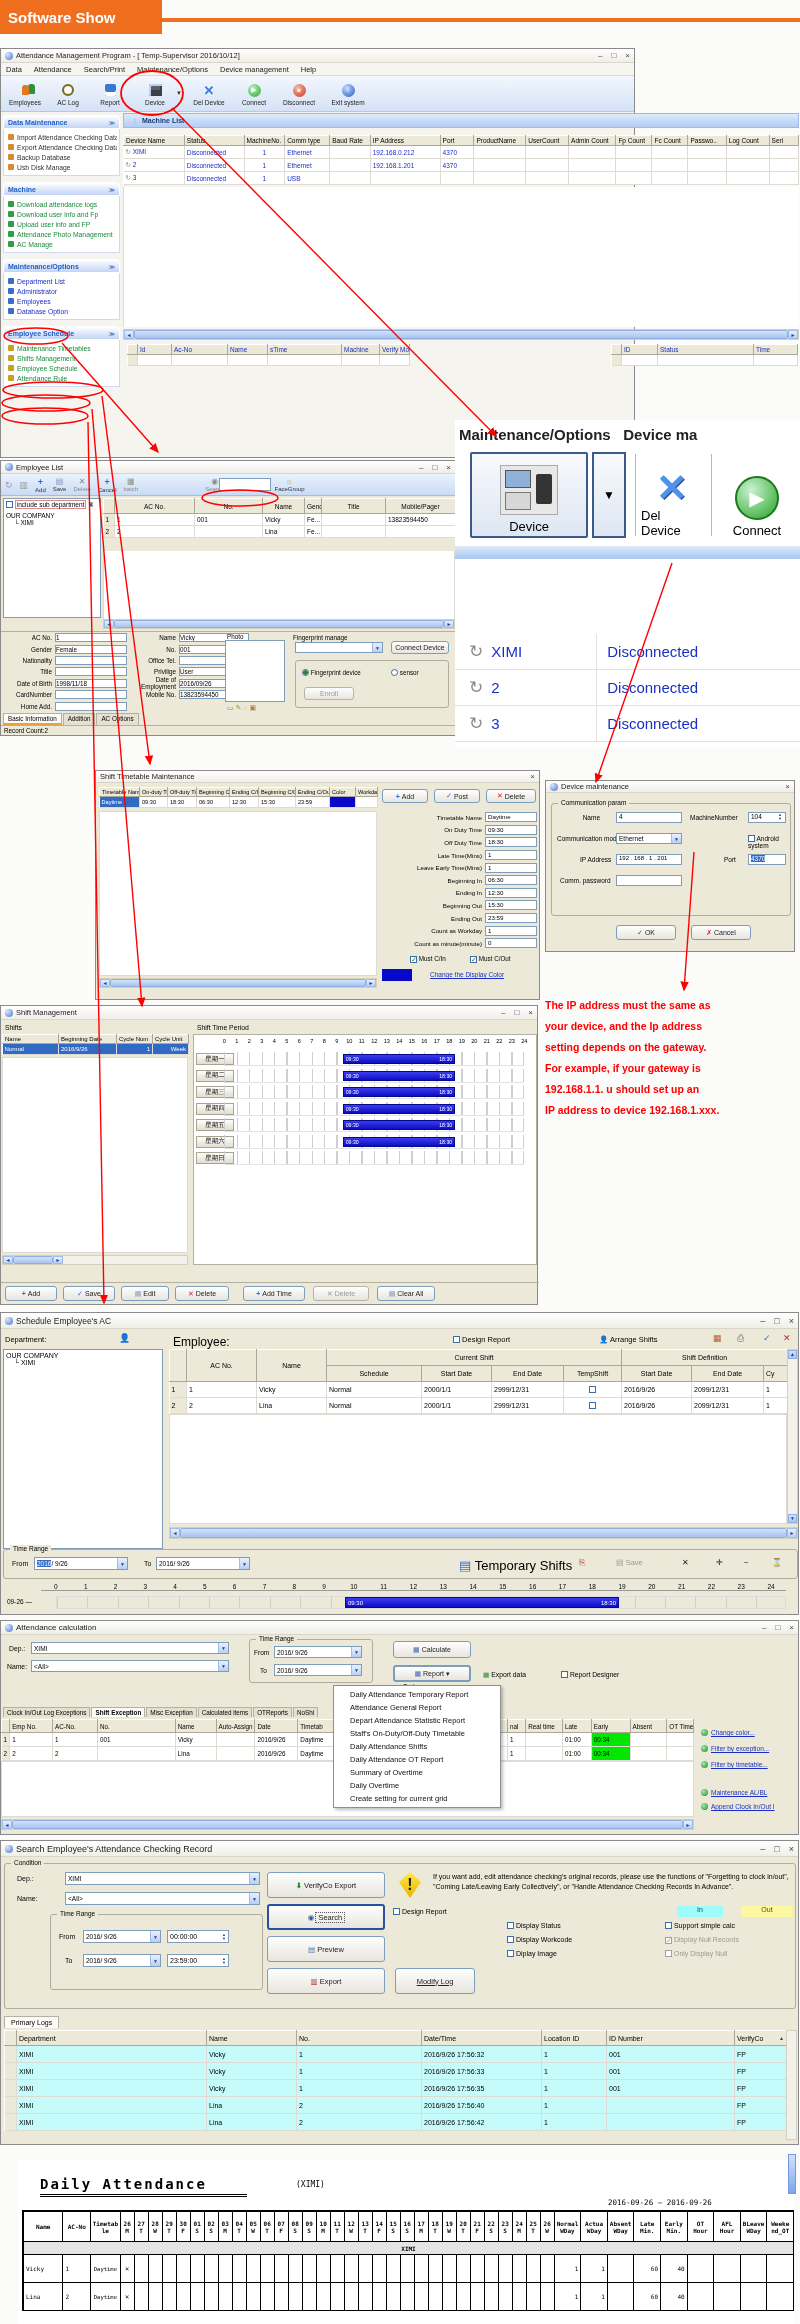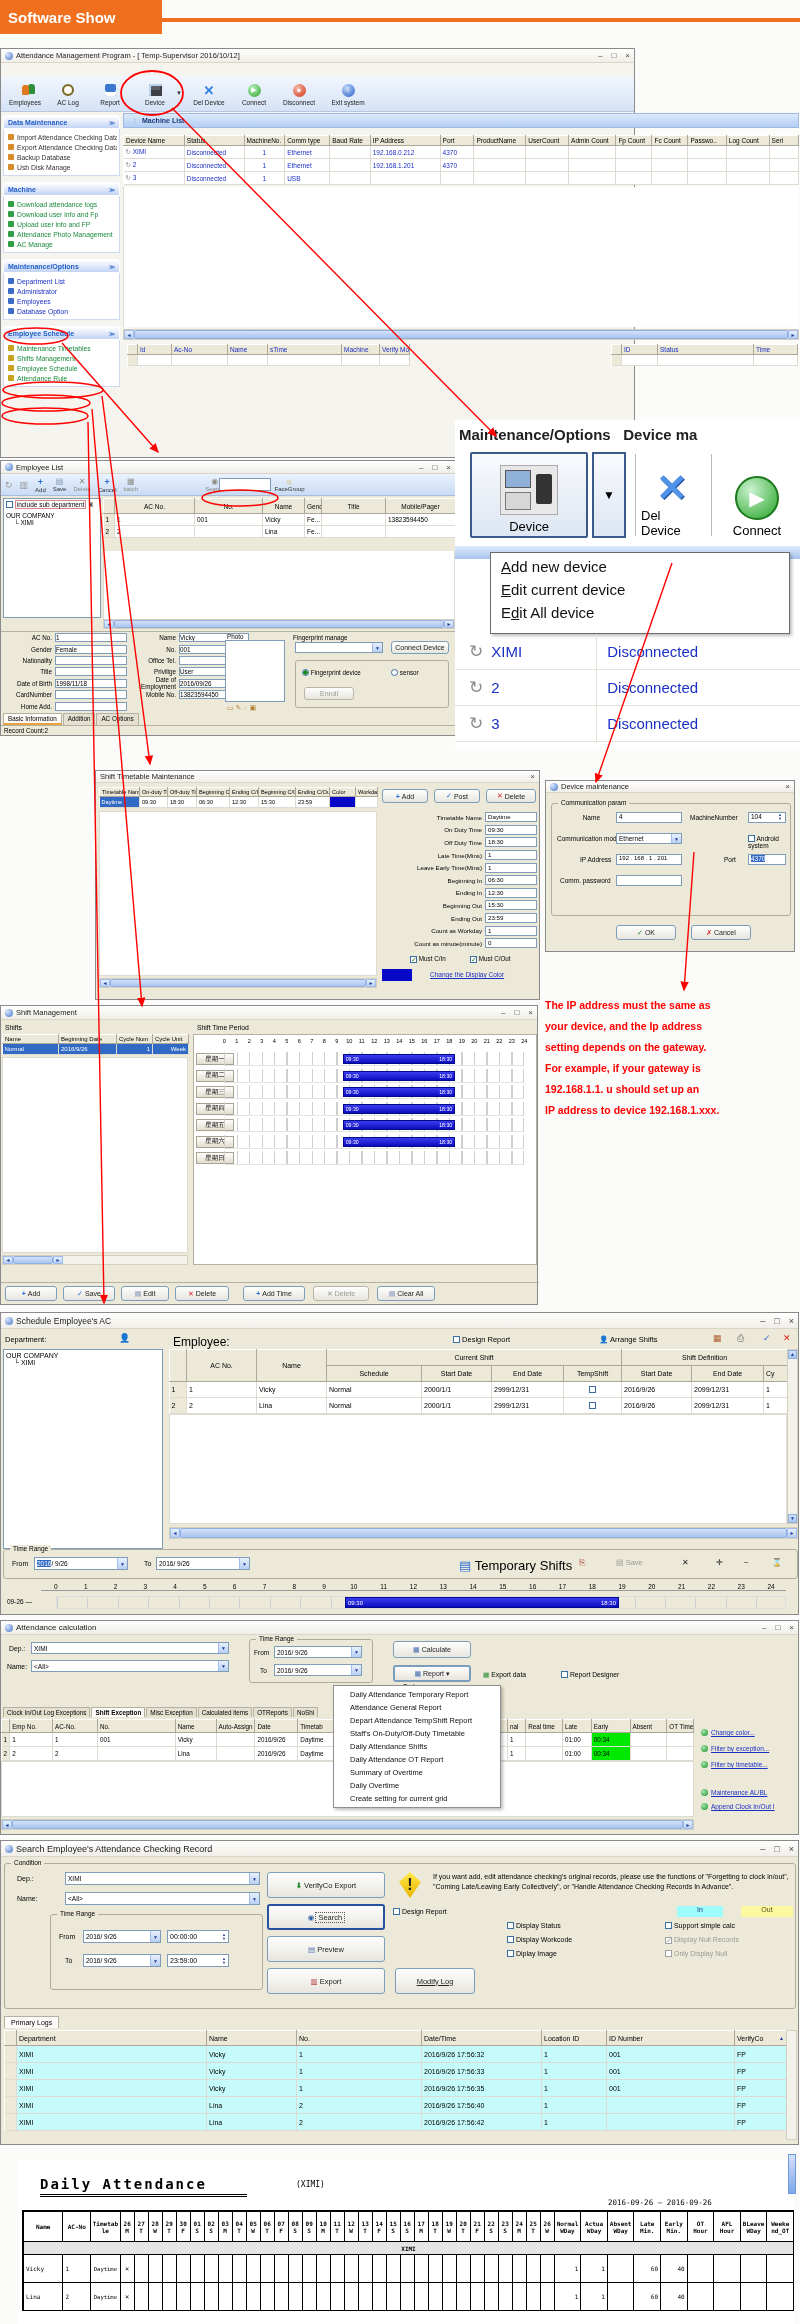--- a/index.html
+++ b/index.html
@@ -64,20 +64,28 @@
   <div class="win" style="left:0;top:48px;width:635px;height:410px;background:#f5f4ef">
     <div class="tbar" style="height:14px">
       <span class="tbi"></span>
       <span>Attendance Management Program - [ Temp-Supervisor 2016/10/12]</span>
       <span class="wbtns">
         <span>–</span>
         <span>□</span>
         <span>×</span>
       </span>
     </div>
+    <div class="abs" style="left:0;top:14px;width:100%;height:13px;background:#f6f5f0;border-bottom:1px solid #ddd9cc;display:flex;align-items:center;padding-left:5px">
+      <span class="mitem">Data</span>
+      <span class="mitem">Attendance</span>
+      <span class="mitem">Search/Print</span>
+      <span class="mitem">Maintenance/Options</span>
+      <span class="mitem">Device management</span>
+      <span class="mitem">Help</span>
+    </div>
 
     <div class="abs" style="left:0;top:27px;width:100%;height:36px;background:linear-gradient(#f3f7fe,#d5e2f6);border-bottom:1px solid #b9c6dd">
       <div class="tbtn" style="left:4px;width:40px">
         <span class="ticon">
             <span style="width:7px;height:10px;background:#e07820;border-radius:3px 3px 1px 1px;box-shadow:6px -1px 0 #2f8f3a"></span>
           </span>
         <span class="tlbl">Employees</span>
       </div>
       <div class="tbtn" style="left:48px;width:38px">
         <span class="ticon">
@@ -566,32 +574,20 @@
     <div class="abs" style="left:186px;top:32px;width:62px;height:86px;display:flex;flex-direction:column;align-items:center;justify-content:flex-end">
       <span style="font-size:38px;font-weight:bold;color:#4f92e8;text-shadow:1px 1px 0 #1c4f9c;line-height:40px">✕</span>
       <span style="font-size:13px">Del Device</span>
     </div>
     <div class="abs" style="left:256px;top:34px;width:1px;height:82px;background:#b8b8b8"></div>
     <div class="abs" style="left:264px;top:32px;width:76px;height:86px;display:flex;flex-direction:column;align-items:center;justify-content:flex-end">
       <span style="width:44px;height:44px;border-radius:50%;background:radial-gradient(circle at 35% 30%,#c9f2cf,#28a428);border:2px solid #1c7a1c;color:#fff;font-size:20px;display:flex;align-items:center;justify-content:center;margin-bottom:3px">▶</span>
       <span style="font-size:13px">Connect</span>
     </div>
     <div class="abs" style="left:0;top:126px;width:345px;height:13px;background:linear-gradient(#dceafb,#a9c6ef)"></div>
-    <div class="abs" style="left:35px;top:132px;width:300px;height:82px;background:#fff;border:1px solid #6a6a6a;box-shadow:2px 2px 3px rgba(0,0,0,.25);padding:2px">
-
-    <div style="font-size:15px;padding:3px 8px;color:#111">
-        <span></span><span style="text-decoration:underline">A</span><span>dd new device</span>
-      </div>
-        <div style="font-size:15px;padding:3px 8px;color:#111">
-        <span></span><span style="text-decoration:underline">E</span><span>dit current device</span>
-      </div>
-        <div style="font-size:15px;padding:3px 8px;color:#111">
-        <span>E</span><span style="text-decoration:underline">d</span><span>it All device</span>
-      </div>
-      </div>
     <div class="abs" style="left:0;top:214px;width:345px;height:114px">
 
     <div style="height:36px;border-bottom:1px solid #e3e1d8;display:flex;align-items:center;font-size:15px;color:#1a2fc4">
         <span style="color:#8a8a8a;margin:0 8px 0 14px;font-size:17px">↻</span>
         <span style="width:105px">XIMI</span>
         <span style="border-left:1px solid #e3e1d8;align-self:stretch;display:flex;align-items:center;padding-left:10px;flex:1">Disconnected</span>
       </div>
         <div style="height:36px;border-bottom:1px solid #e3e1d8;display:flex;align-items:center;font-size:15px;color:#1a2fc4">
         <span style="color:#8a8a8a;margin:0 8px 0 14px;font-size:17px">↻</span>
         <span style="width:105px">2</span>
@@ -1236,21 +1232,21 @@
         </span>
       <span class="glink" style="top:74px">
           <span class="gdot"></span>
           <span class="link">Append Clock In/Out I</span>
         </span>
     </div>
     <div class="menu" style="left:332px;top:64px;width:168px">
 
     <div class="mi">Daily Attendance Temporary Report</div>
         <div class="mi">Attendance General Report</div>
-        <div class="mi">Depart Attendance TempShift Report</div>
+        <div class="mi">Depart Attendance Statistic Report</div>
         <div class="mi">Staff's On-Duty/Off-Duty Timetable</div>
         <div class="mi">Daily Attendance Shifts</div>
         <div class="mi">Daily Attendance OT Report</div>
         <div class="mi">Summary of Overtime</div>
         <div class="mi">Daily Overtime</div>
         <div class="mi">Create setting for current grid</div>
       </div>
   </div>
 
   <div class="win" style="left:0;top:1840px;width:799px;height:305px">

